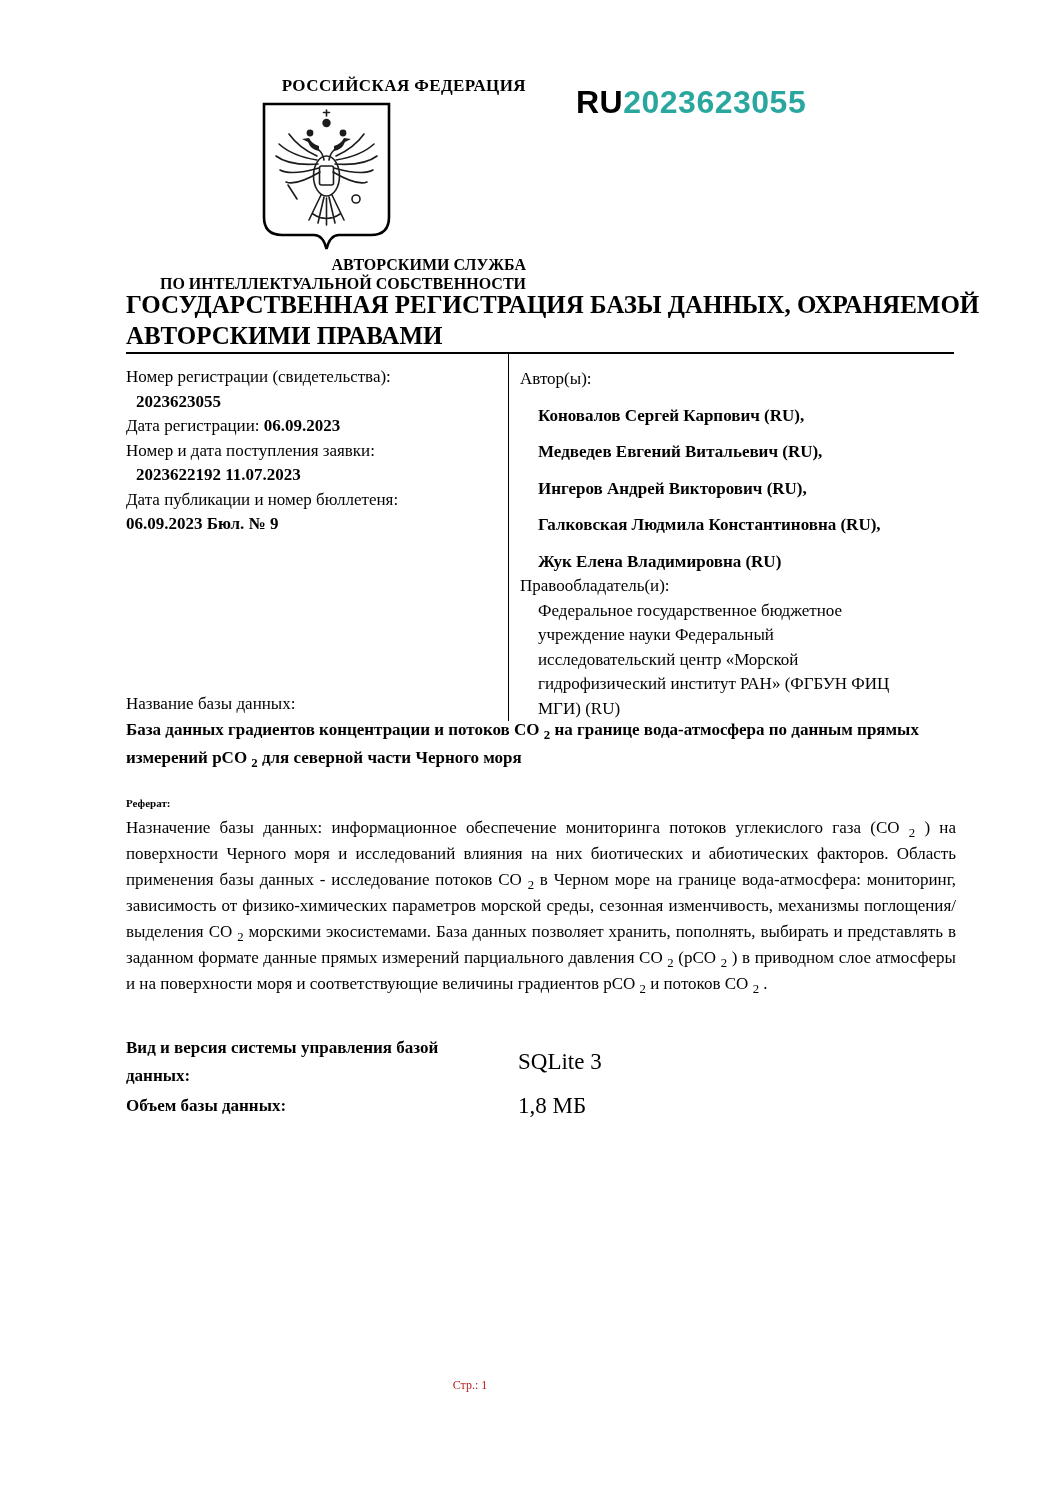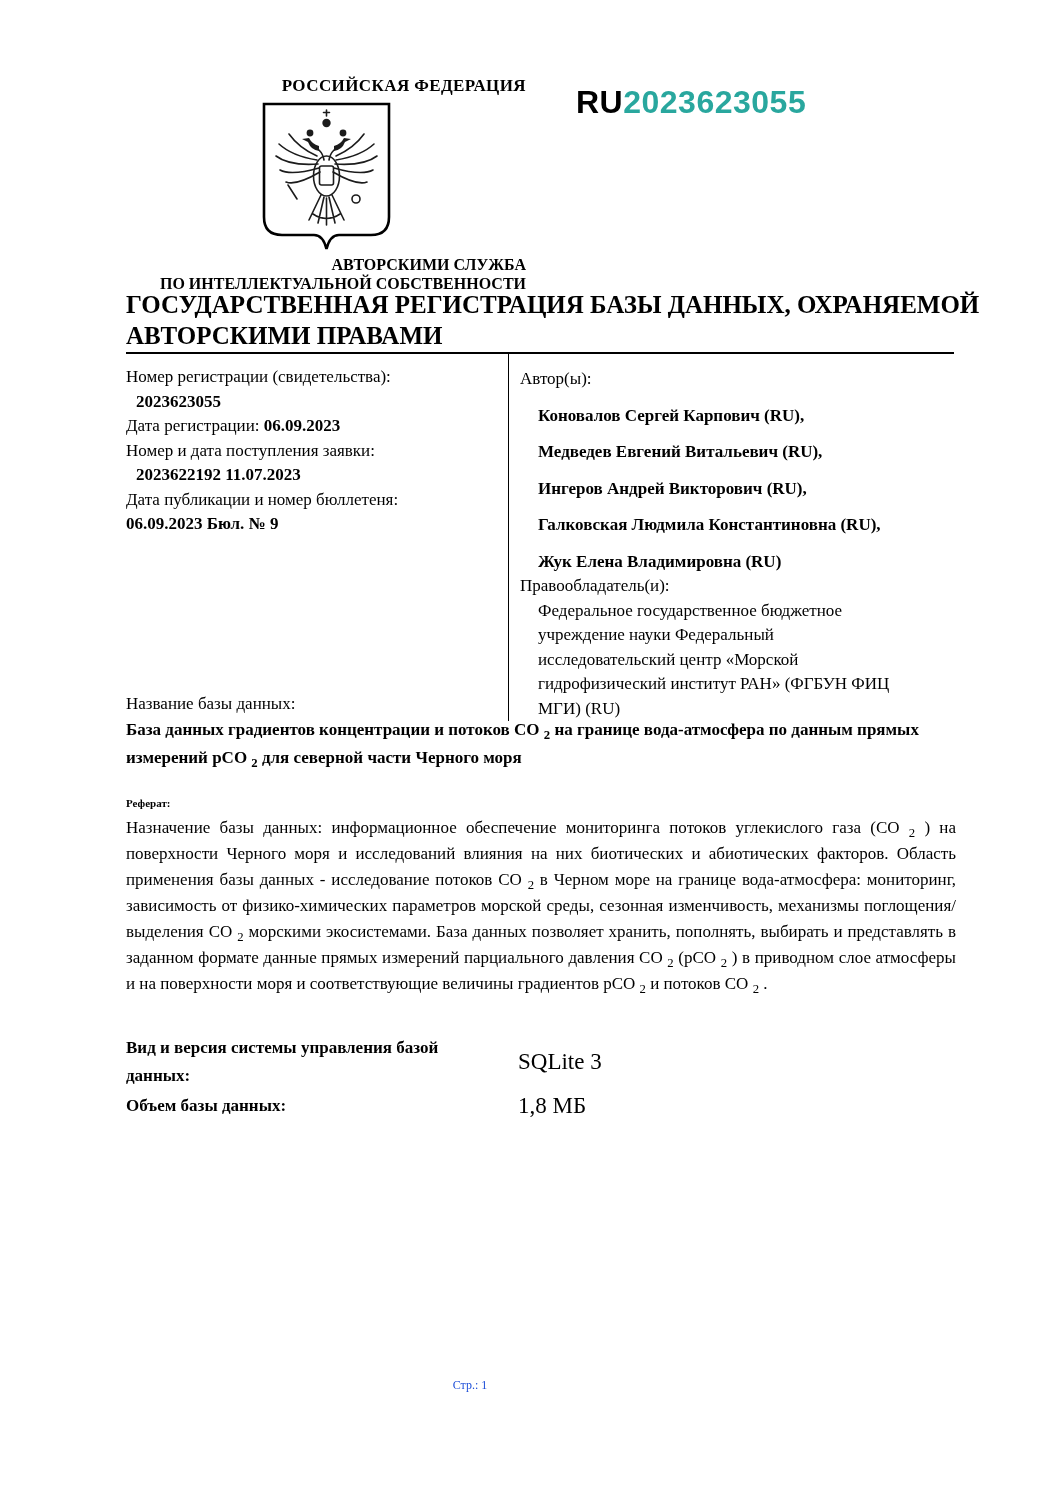--- a/index.html
+++ b/index.html
@@ -42,21 +42,21 @@
   .abstract-block { position:absolute; top:791px; left:126px; width:830px; }
   .abstract-text { font-size:17px; line-height:26px; text-align:justify; }
   
   .info-row { position:absolute; left:126px; width:720px; display:flex; align-items:center;gap:44px; }
   .info-row.dbms { top:1034px; }
   .info-row.size { top:1092px; }
   .info-label { width:330px; font-size:17px; font-weight:bold; line-height:28px; }
   .info-value { font-size:23px; margin-left:18px; }
   
   .footer { position:absolute; top:1378px; left:0; width:940px; text-align:center;
-    font-size:12px; color:#1d4ed8; }
+    font-size:12px; color:#b91c1c; }
   sub { font-size:0.75em; line-height:0; }
   svg .ln { fill:none; stroke:#1c1c1c; stroke-width:1.6; stroke-linecap:round; }
   svg .fl { fill:#1c1c1c; stroke:none; }
 </style>
 </head>
 <body>
 
 <div class="page">
 
   <div class="fed-block">

